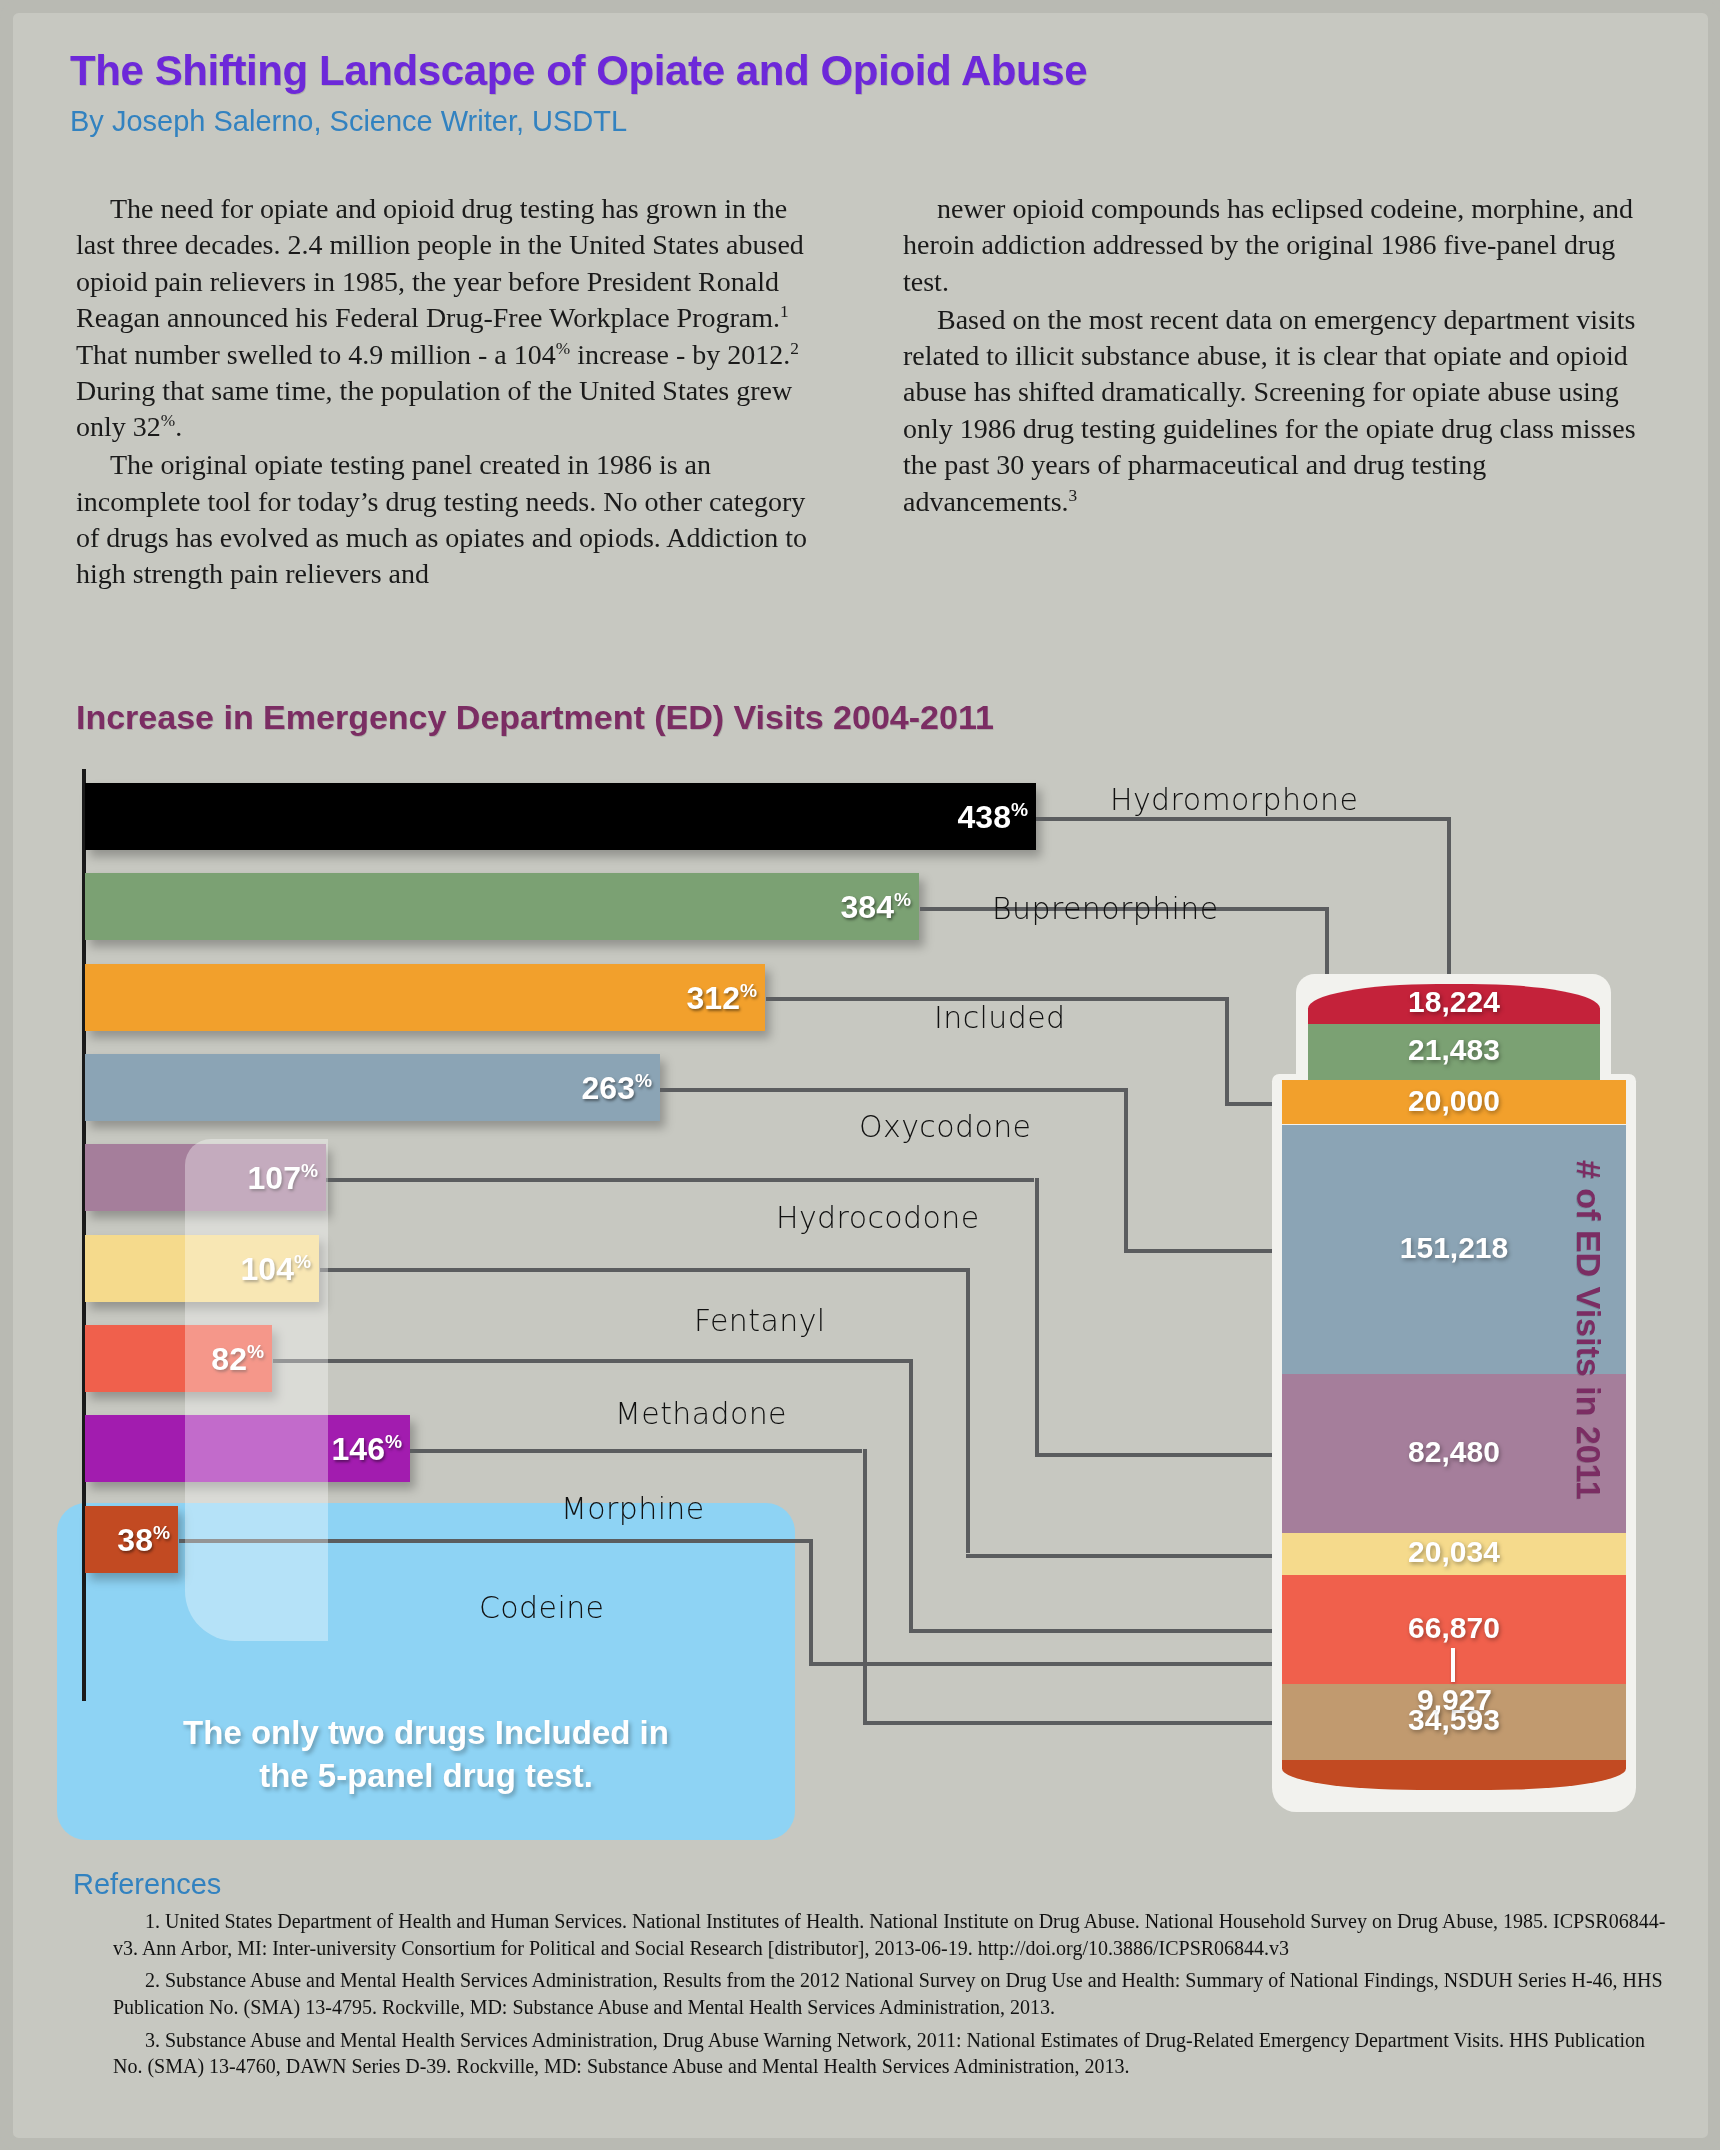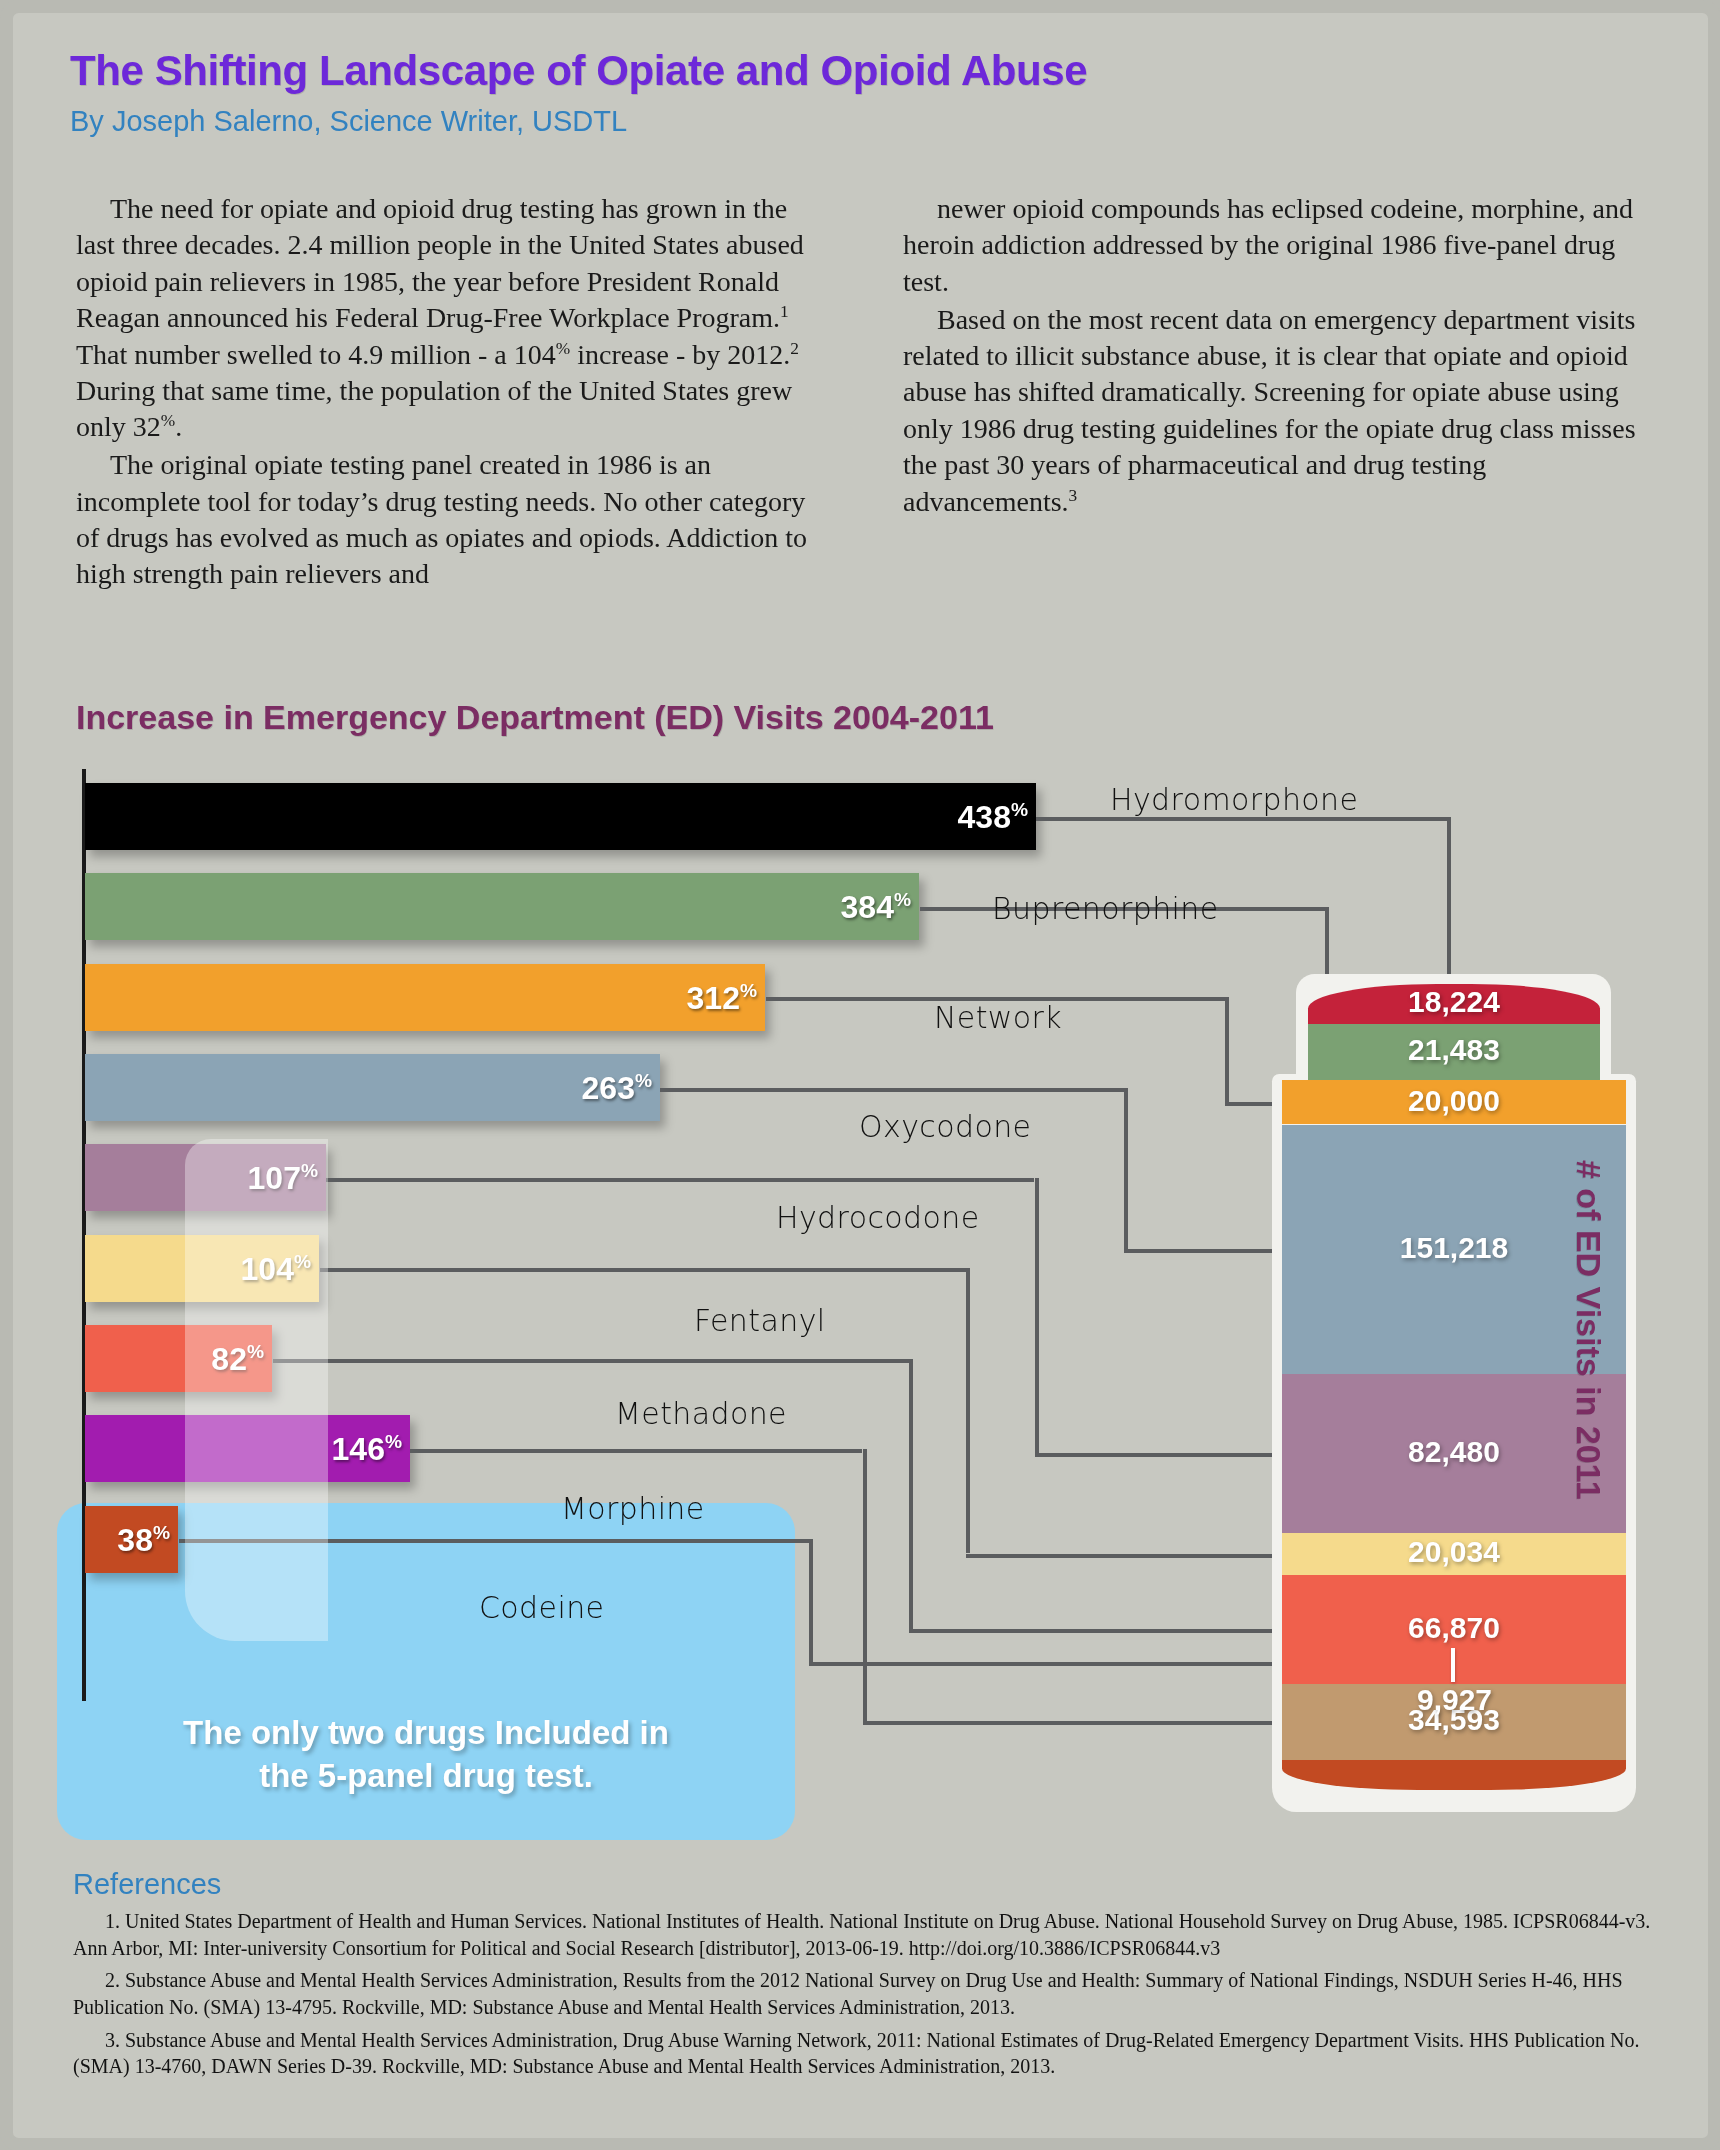--- a/index.html
+++ b/index.html
@@ -122,21 +122,21 @@
   
   #refTitle {
     position: absolute; left: 60px; top: 1855px;
     font-size: 29px; color: #3282c0;
   }
   #refs {
     position: absolute; left: 60px; top: 1895px; width: 1604px;
     font-family: "Liberation Serif", serif;
     font-size: 20px; line-height: 1.34; color: #121212;
   }
-  #refs p { text-indent: 32px; margin-bottom: 5.7px; }
+  #refs p { text-indent: 32px; margin-bottom: 5.7px; margin-left: 40px; }
 </style>
 </head>
 <body>
 
 <div id="page">
 
   <div id="title">The Shifting Landscape of Opiate and Opioid Abuse</div>
   <div id="byline">By Joseph Salerno, Science Writer, USDTL</div>
 
   <div class="col" id="colL">
@@ -208,21 +208,21 @@
         <div class="conn connH" style="left: 397px; top: 1436px; width: 452px;"></div>
         <div class="conn connV" style="left: 850px; top: 1436px; height: 272px;"></div>
         <div class="conn connH" style="left: 850px; top: 1708px; width: 419px;"></div>
         <div class="conn connH" style="left: 166px; top: 1526px; width: 630px;"></div>
         <div class="conn connV" style="left: 796px; top: 1526px; height: 123px;"></div>
         <div class="conn connH" style="left: 796px; top: 1649px; width: 473px;"></div>
       </div>
     <div id="labels">
         <div class="drugLabel" style="left: 1097px; top: 769px;">Hydromorphone</div>
         <div class="drugLabel" style="left: 979px; top: 878px;">Buprenorphine</div>
-        <div class="drugLabel" style="left: 921px; top: 987px;">Network</div>
+        <div class="drugLabel" style="left: 921px; top: 987px;">Included</div>
         <div class="drugLabel" style="left: 846px; top: 1096px;">Oxycodone</div>
         <div class="drugLabel" style="left: 763px; top: 1187px;">Hydrocodone</div>
         <div class="drugLabel" style="left: 681px; top: 1290px;">Fentanyl</div>
         <div class="drugLabel" style="left: 602px; top: 1383px;">Methadone</div>
         <div class="drugLabel" style="left: 548px; top: 1478px;">Morphine</div>
         <div class="drugLabel" style="left: 466px; top: 1577px;">Codeine</div>
       </div>
   </div>
 
   <div id="calloutText">

